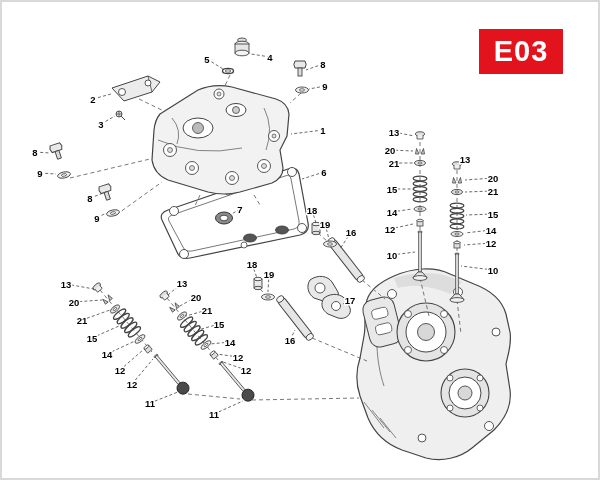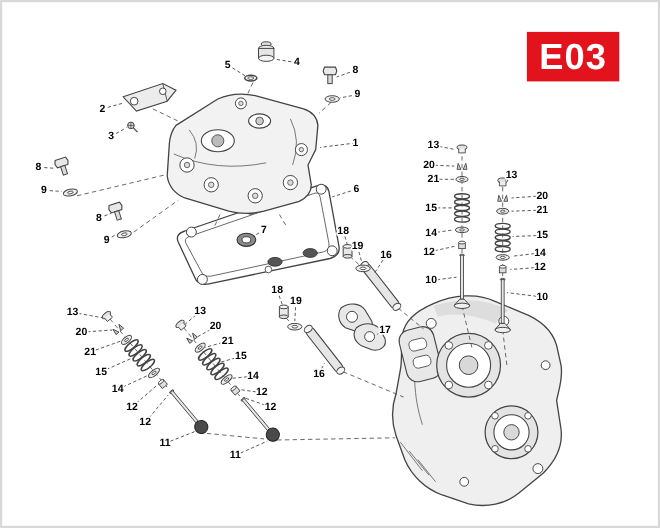--- a/index.html
+++ b/index.html
@@ -9,21 +9,21 @@
   }
   .stage {
     position:relative; width:600px; height:480px;
     background:#ffffff; border:2px solid #d9d9d9;
     box-sizing:border-box; overflow:hidden;
   }
   .stage svg { position:absolute; left:0; top:0; }
   .badge {
     position:absolute; left:477px; top:27px; width:84px; height:45px;
     background:#e2131c; color:#ffffff;
-    font-weight:bold; font-size:33px; letter-spacing:1px;
+    font-weight:bold; font-size:29px; letter-spacing:1px;
     display:flex; align-items:center; justify-content:center;
     font-family:"Liberation Sans", sans-serif;
   }
   .callout {
     font-family:"Liberation Sans", sans-serif;
     font-size:9.5px; font-weight:bold; fill:#000;
     text-anchor:middle; dominant-baseline:central;
     paint-order:stroke; stroke:#ffffff; stroke-width:3px; stroke-linejoin:round;
   }
   .leader { stroke:#444; stroke-width:0.8; stroke-dasharray:3 2.2; fill:none; }

